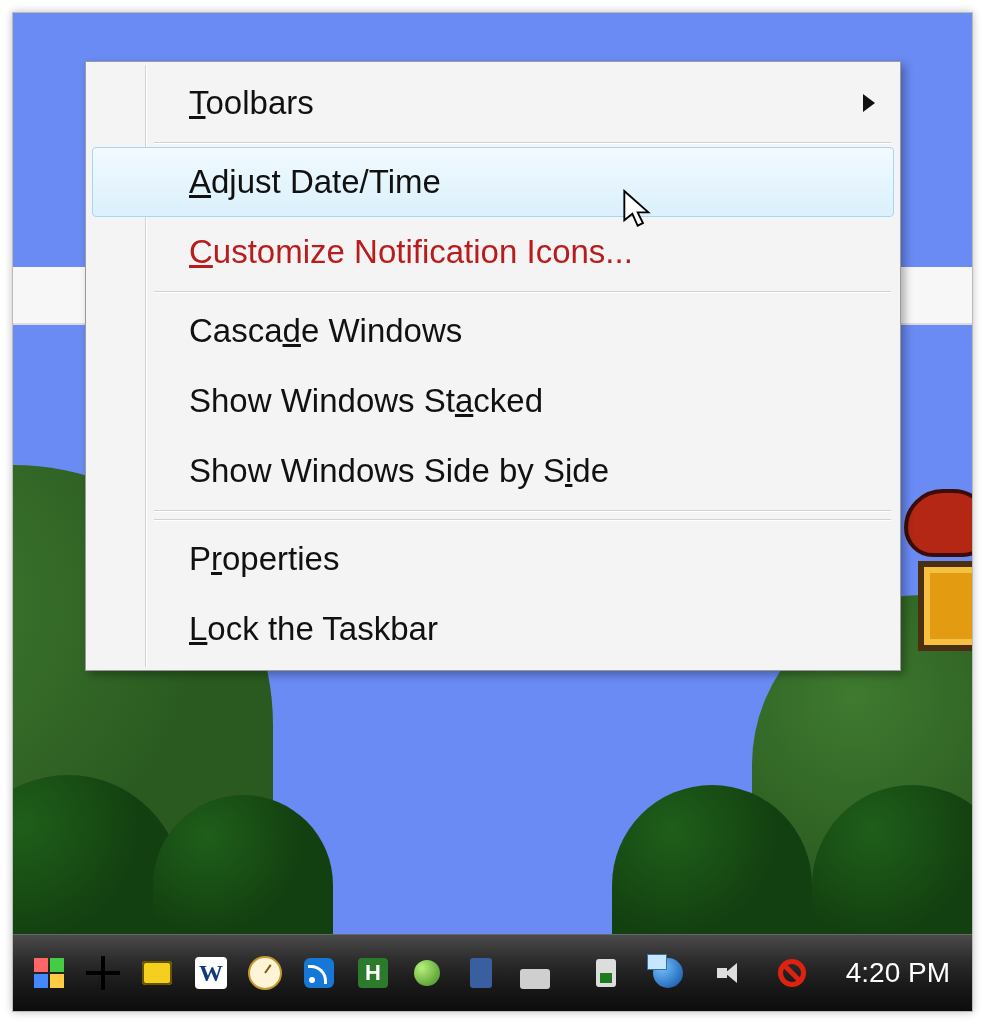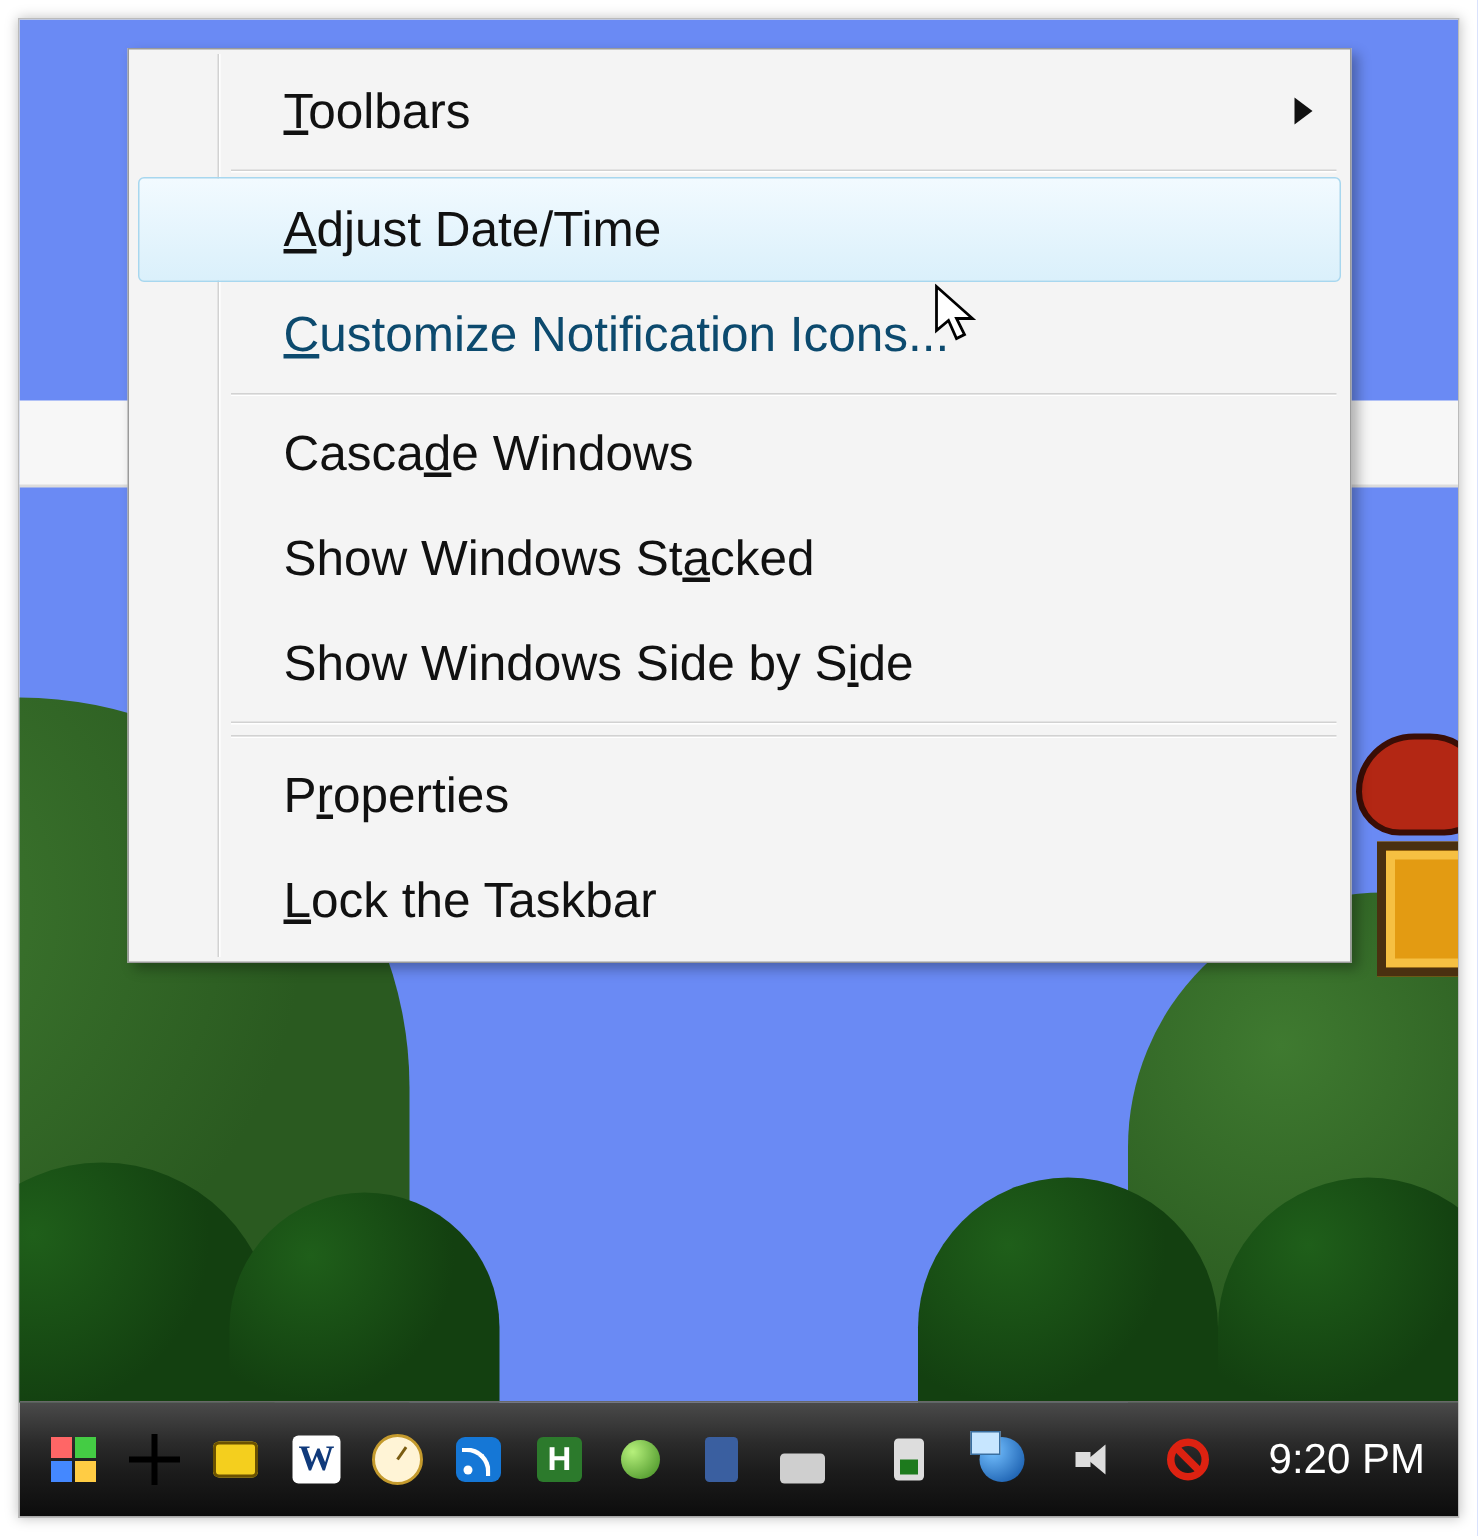--- a/index.html
+++ b/index.html
@@ -68,21 +68,21 @@
   }
   .tray-icons { display:flex; align-items:center; gap:10px; padding-left:14px; }
   .tray-icon { width:44px; height:44px; display:flex; align-items:center; justify-content:center; }
   .tray-spacer { flex:1; }
   .clock { padding:0 22px; font-size:28px; color:#fff; }
   .sysicons { display:flex; align-items:center; gap:18px; padding-right:10px; }
 
   
   .ctx-menu {
     position:absolute;
-    top:19px; left:72px;
+    top:48px; left:72px;
     width:816px;
     background:#f4f4f4;
     border:1px solid #9a9a9a;
     box-shadow: 4px 4px 8px rgba(0,0,0,0.3);
     box-sizing:border-box;
     padding:6px 3px;
   }
   .ctx-gutter {
     position:absolute; top:3px; bottom:3px; left:3px; width:56px;
     background:#f4f4f4;
@@ -97,21 +97,21 @@
   .ctx-item {
     height:70px;
     display:flex; align-items:center;
     padding-left:96px;
     font-size:33px;
     color:#111;
     border:1px solid transparent;
     border-radius:4px;
     box-sizing:border-box;
   }
-  .ctx-item.disabled { color:#0c4a6e; }
+  .ctx-item.disabled { color:#b91c1c; }
   .ctx-item.hover {
     background: linear-gradient(#f2faff,#daf0fb);
     border-color:#a7d7ef;
   }
   .ctx-item .arrow {
     position:absolute; right:18px; top:50%; transform:translateY(-50%);
     width:0; height:0; border-top:9px solid transparent; border-bottom:9px solid transparent; border-left:12px solid #111;
   }
   .ctx-sep {
     height:9px;
@@ -233,21 +233,21 @@
           <div class="tray-icon">
             <span class="ic ic-net"></span>
           </div>
           <div class="tray-icon">
             <span class="ic ic-vol"></span>
           </div>
           <div class="tray-icon">
             <span class="ic ic-no"></span>
           </div>
         </div>
-      <div class="clock">9:20 PM</div>
+      <div class="clock">4:20 PM</div>
     </div>
 
     <div class="ctx-menu">
       <div class="ctx-gutter"></div>
       <div class="ctx-items" id="ctx-items">
           <div class="ctx-item">
             <span><u>T</u>oolbars</span>
             <span class="arrow"></span>
           </div>
           <div class="ctx-sep"></div>

